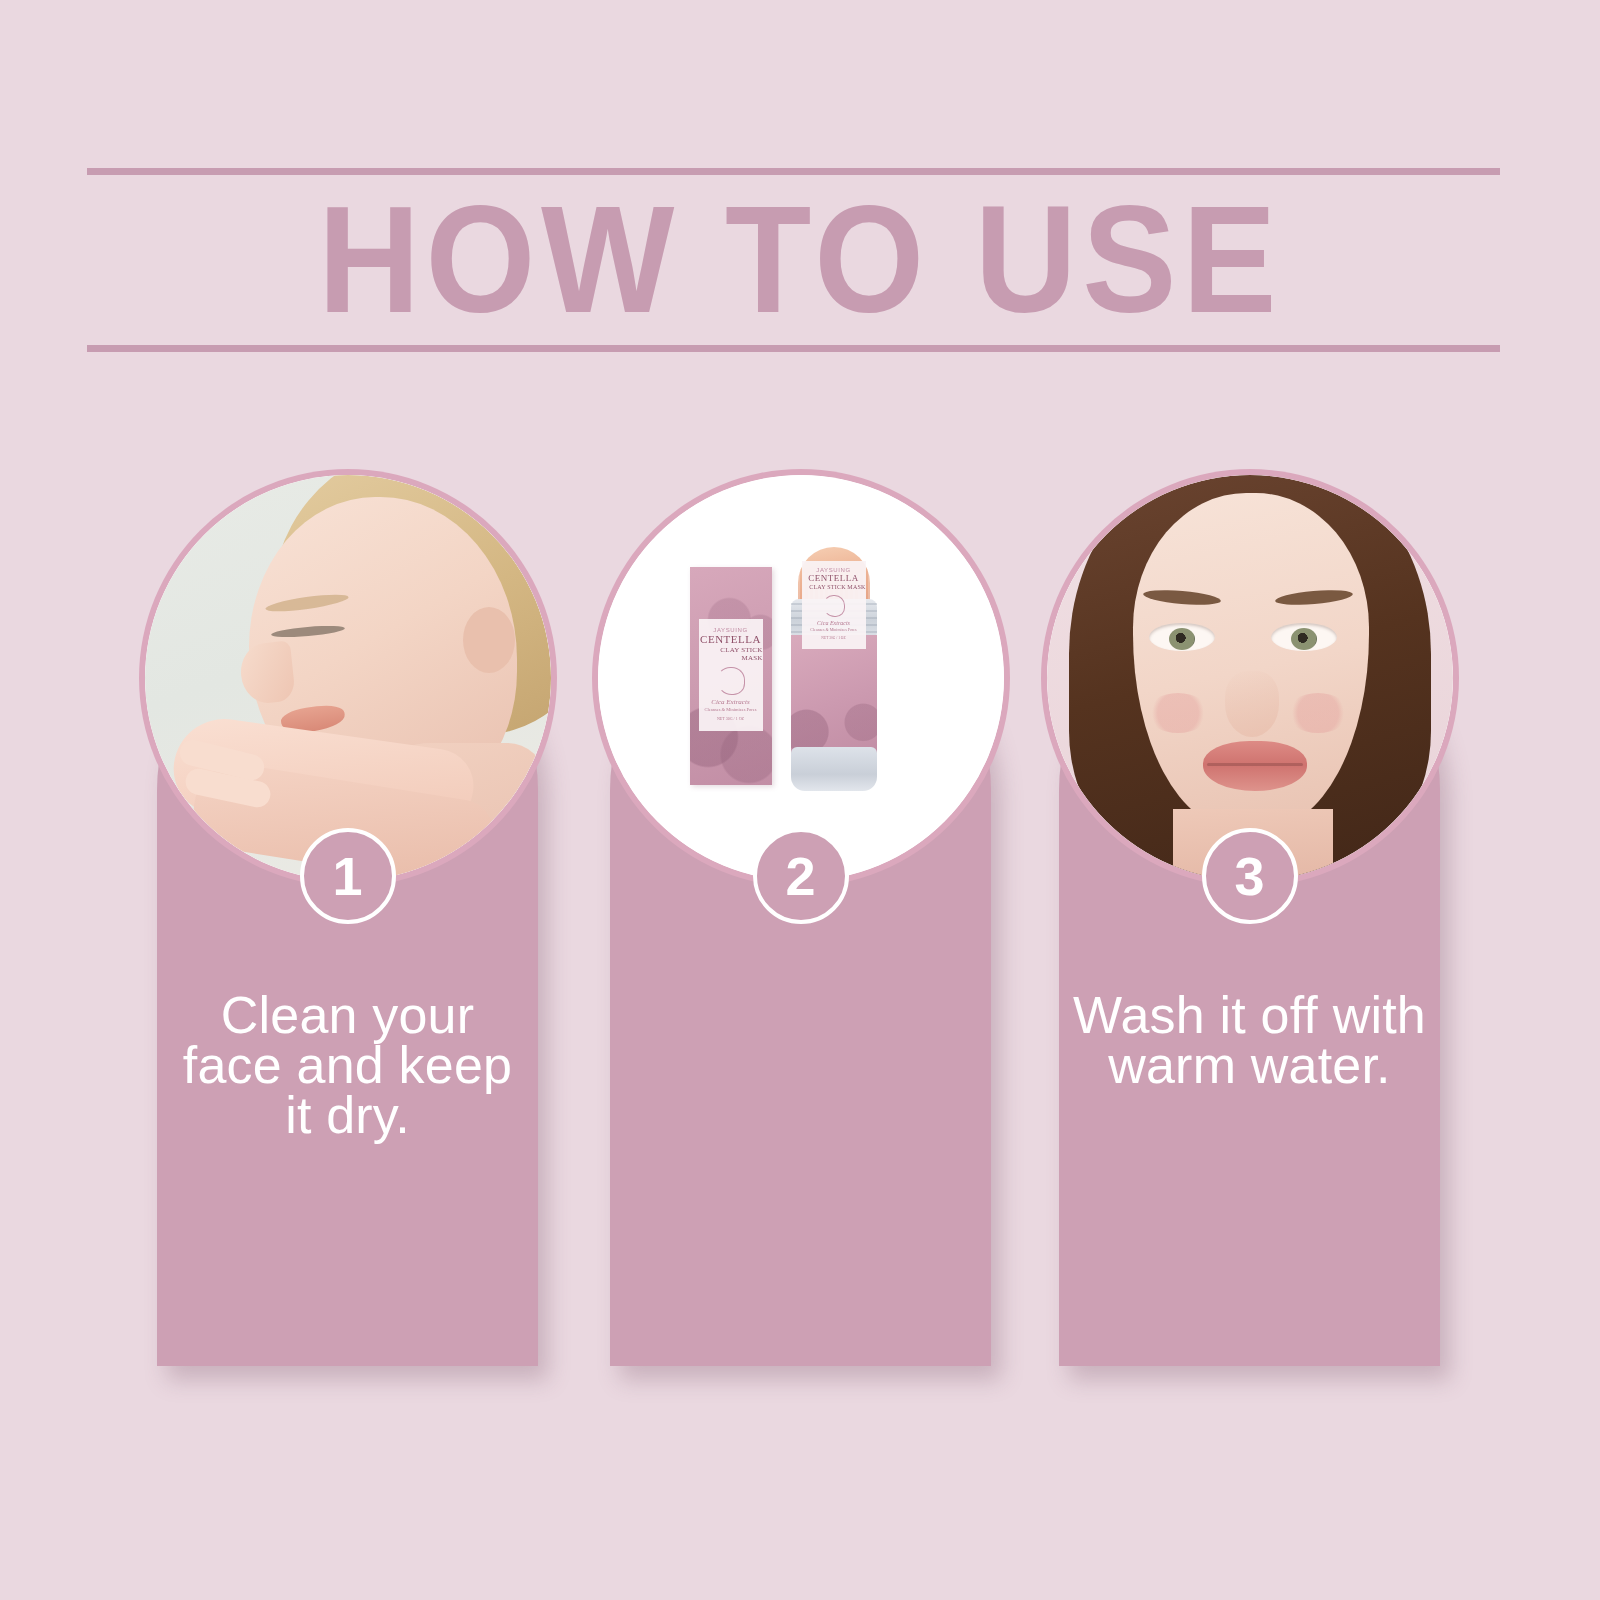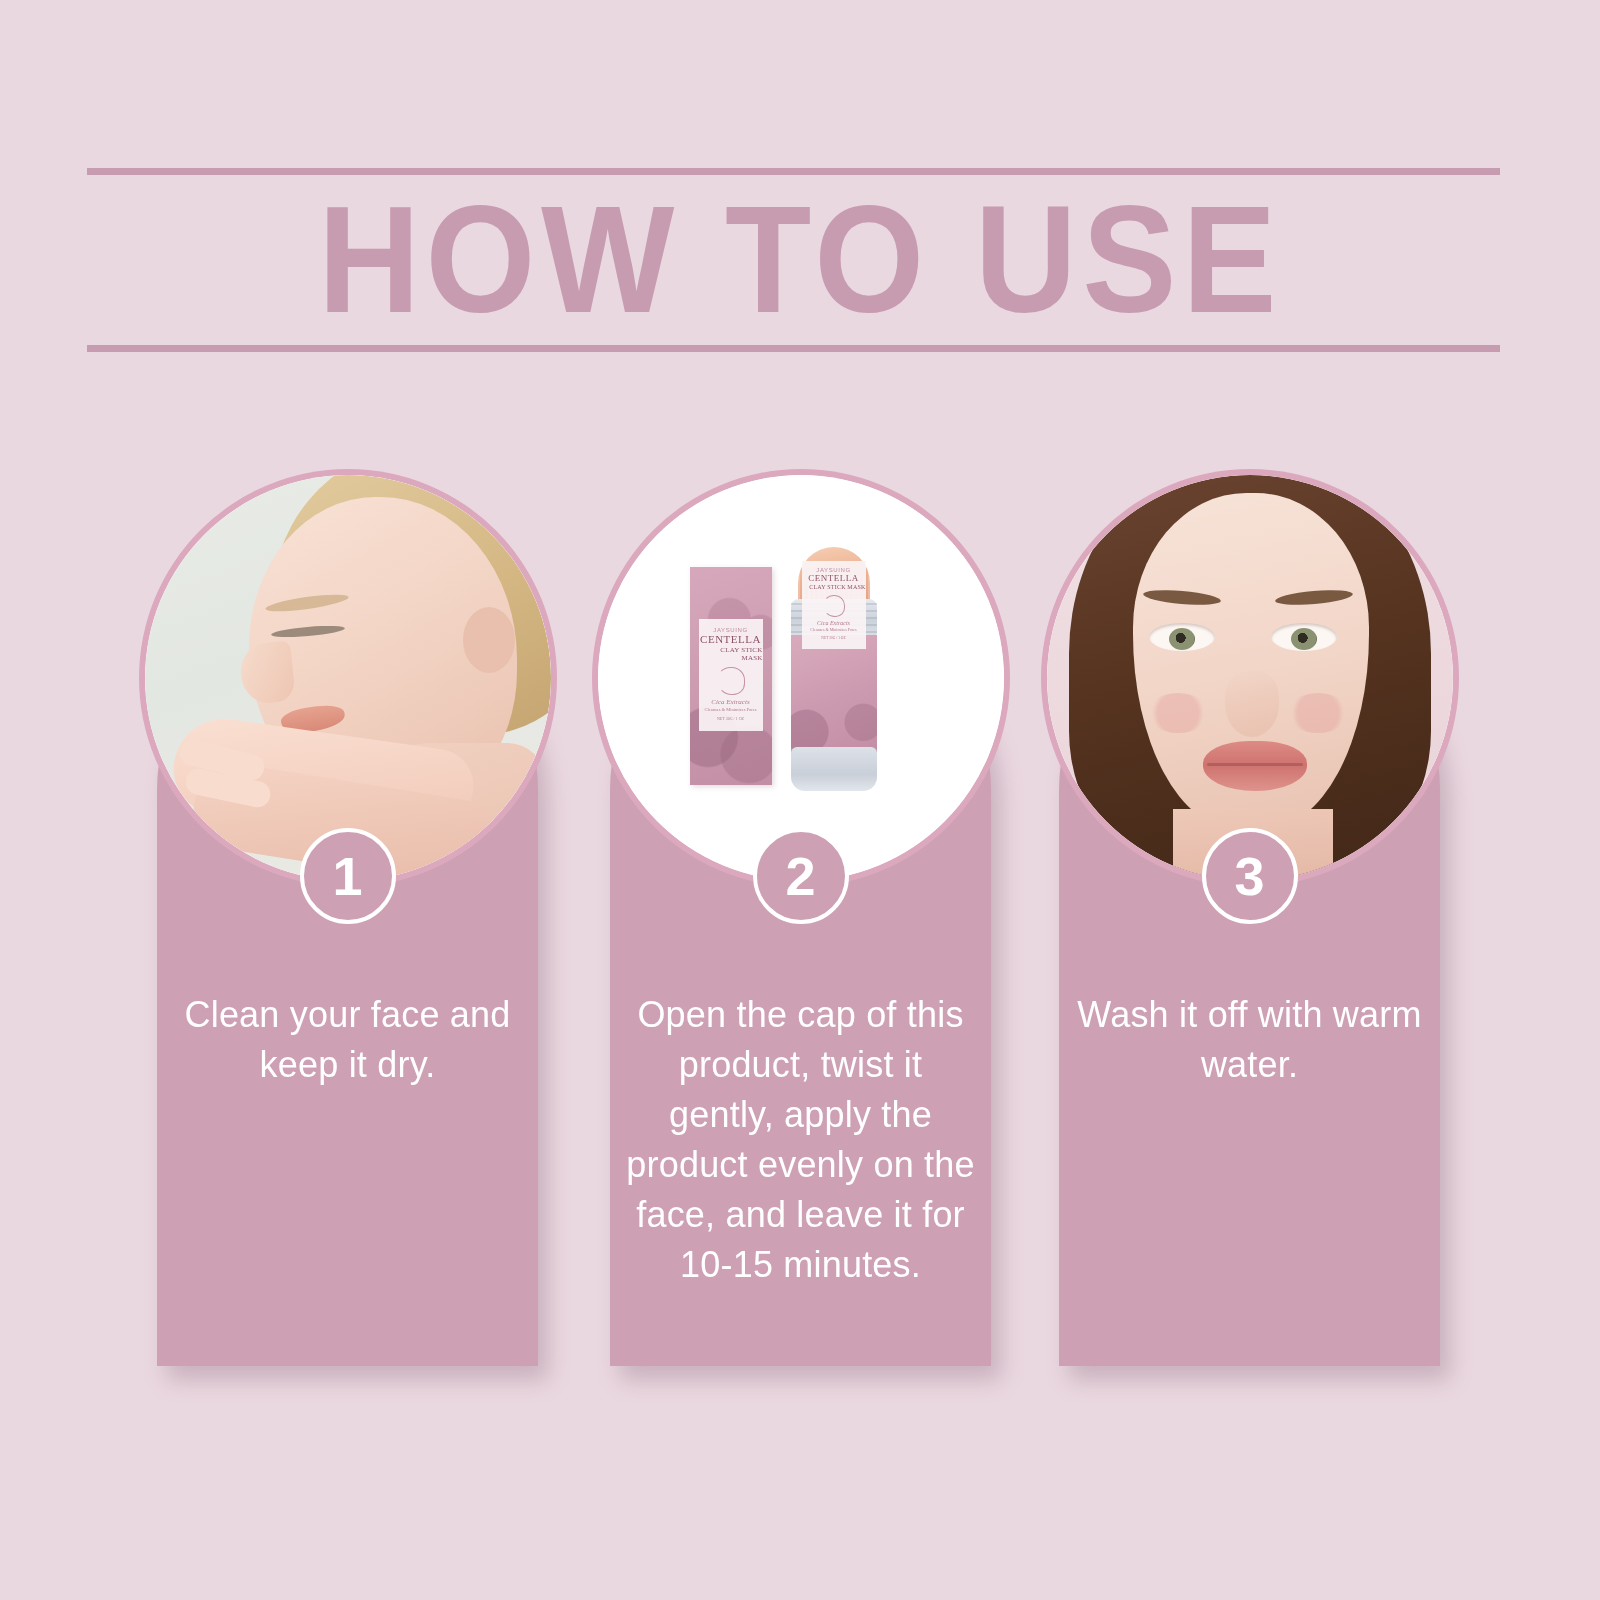--- a/index.html
+++ b/index.html
@@ -432,21 +432,21 @@
 
   
   .card-caption {
     position: absolute;
     left: 14px;
     right: 14px;
     top: 390px;
     color: #ffffff;
     text-align: center;
     font-family: "Liberation Sans", sans-serif;
-    font-size: 36px;
+    font-size: 52px;
     line-height: 50px;
     font-weight: 300;
     letter-spacing: .2px;
   }
   .card.c2 .card-caption { top: 390px; }
 </style>
 </head>
 <body>
 
 <div id="page">
@@ -520,21 +520,20 @@
                   <div class="lbl-net" style="font-size:3.6px;">NET 30G / 1 OZ</div>
                 </div>
                 <div class="stick-base"></div>
               </div>
 
             </div>
           </div>
         </div>
 
         <div class="step-badge">2</div>
-        <div class="card-caption">Open the cap of this product, twist it gently, apply the product evenly on the face, and leave it for 10-15 minutes.</div>
       </div>
     </div>
 
     <div class="card c3">
       <div class="card-panel">
 
         <div class="card-media">
           <div class="photo">
             <div class="scene3">
               <div class="s3-hair"></div>

